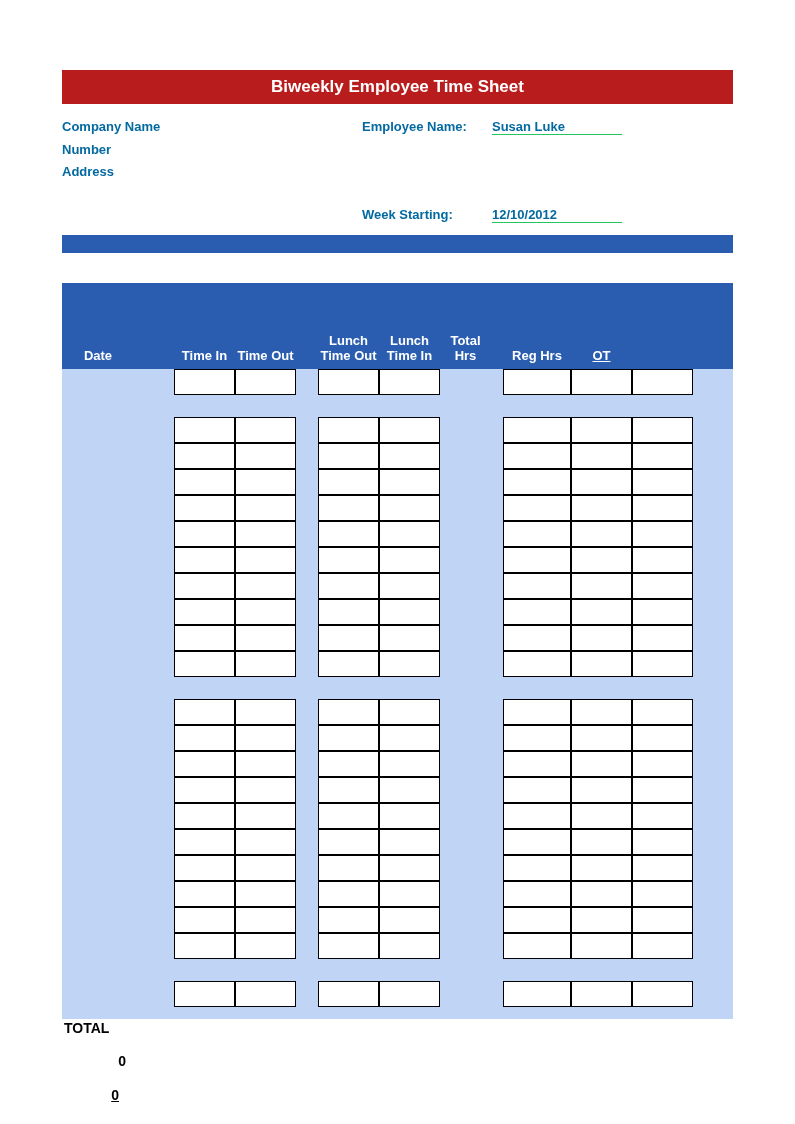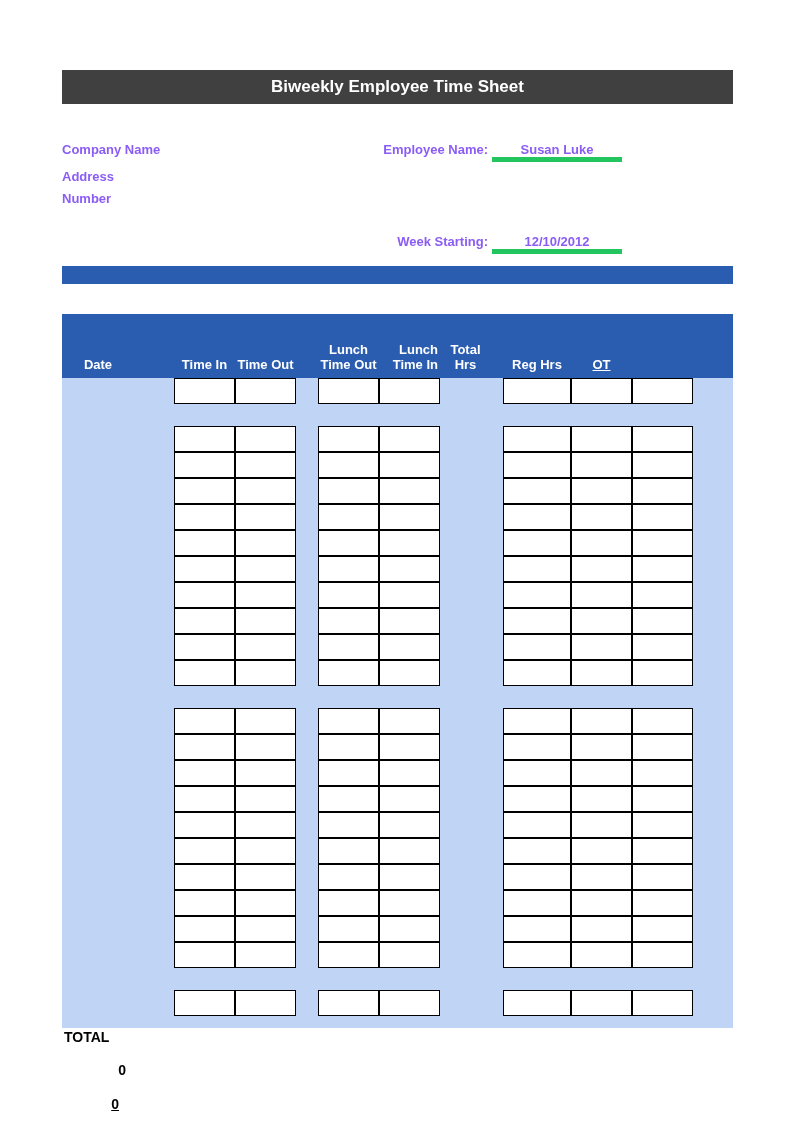--- a/index.html
+++ b/index.html
@@ -7,49 +7,47 @@
     margin: 0;
     padding: 0;
     font-family: Arial, Helvetica, sans-serif;
     background: #ffffff;
     width: 795px;
   }
   .page {
     padding: 70px 62px 30px 62px;
   }
   .title-bar {
-    background: #404040;
+    background: #b91c1c;
     color: #ffffff;
     text-align: center;
     font-weight: bold;
     font-size: 17px;
     padding: 7px 0;
   }
   .info-block {
-    margin-top: 38px;
+    margin-top: 15px;
     font-size: 13px;
     font-weight: bold;
-    color: #8b5cf6;
+    color: #0369a1;
   }
   .info-row {
     display: flex;
     margin-bottom: 7px;
   }
   .info-left {
     width: 300px;
   }
   .info-right-label {
     width: 130px;
-    text-align: right;
     padding-right: 4px;
   }
   .info-right-value {
     width: 130px;
-    border-bottom: 5px solid #22c55e;
-    text-align: center;
+    border-bottom: 1px solid #22c55e;
     font-weight: bold;
   }
   .thin-bar {
     margin-top: 12px;
     height: 18px;
     background: #2a5db0;
   }
   .sheet {
     margin-top: 30px;
   }
@@ -57,31 +55,31 @@
     display: flex;
     background: #2a5db0;
     color: #ffffff;
     font-weight: bold;
     font-size: 13px;
     text-align: center;
     align-items: flex-end;
   }
   .header-row > div {
     padding: 6px 2px;
-    height: 64px;
+    height: 86px;
     display: flex;
     flex-direction: column;
     justify-content: flex-end;
   }
   .col-date   { width: 72px; }
   .col-tin    { width: 61px; margin-left: 40px; }
   .col-tout   { width: 61px; text-align: center; }
   .col-gapA   { width: 22px; }
   .col-lout   { width: 61px; }
-  .col-lin    { width: 61px; text-align: right; }
+  .col-lin    { width: 61px; }
   .col-total  { width: 51px; }
   .col-gapB   { width: 12px; }
   .col-reg    { width: 68px; }
   .col-ot     { width: 61px; text-decoration: underline; }
   .col-pto    { width: 61px; }
 
   .body-area {
     background: #c0d4f5;
     padding-bottom: 12px;
   }
@@ -122,24 +120,24 @@
 
   <div class="title-bar">Biweekly Employee Time Sheet</div>
 
   <div class="info-block">
     <div class="info-row">
       <div class="info-left">Company Name</div>
       <div class="info-right-label">Employee Name:</div>
       <div class="info-right-value">Susan Luke</div>
     </div>
     <div class="info-row">
+      <div class="info-left">Number</div>
+    </div>
+    <div class="info-row">
       <div class="info-left">Address</div>
-    </div>
-    <div class="info-row">
-      <div class="info-left">Number</div>
     </div>
     <div class="info-row" style="margin-top:28px;">
       <div class="info-left"></div>
       <div class="info-right-label">Week Starting:</div>
       <div class="info-right-value">12/10/2012</div>
     </div>
   </div>
 
   <div class="thin-bar"></div>
 

